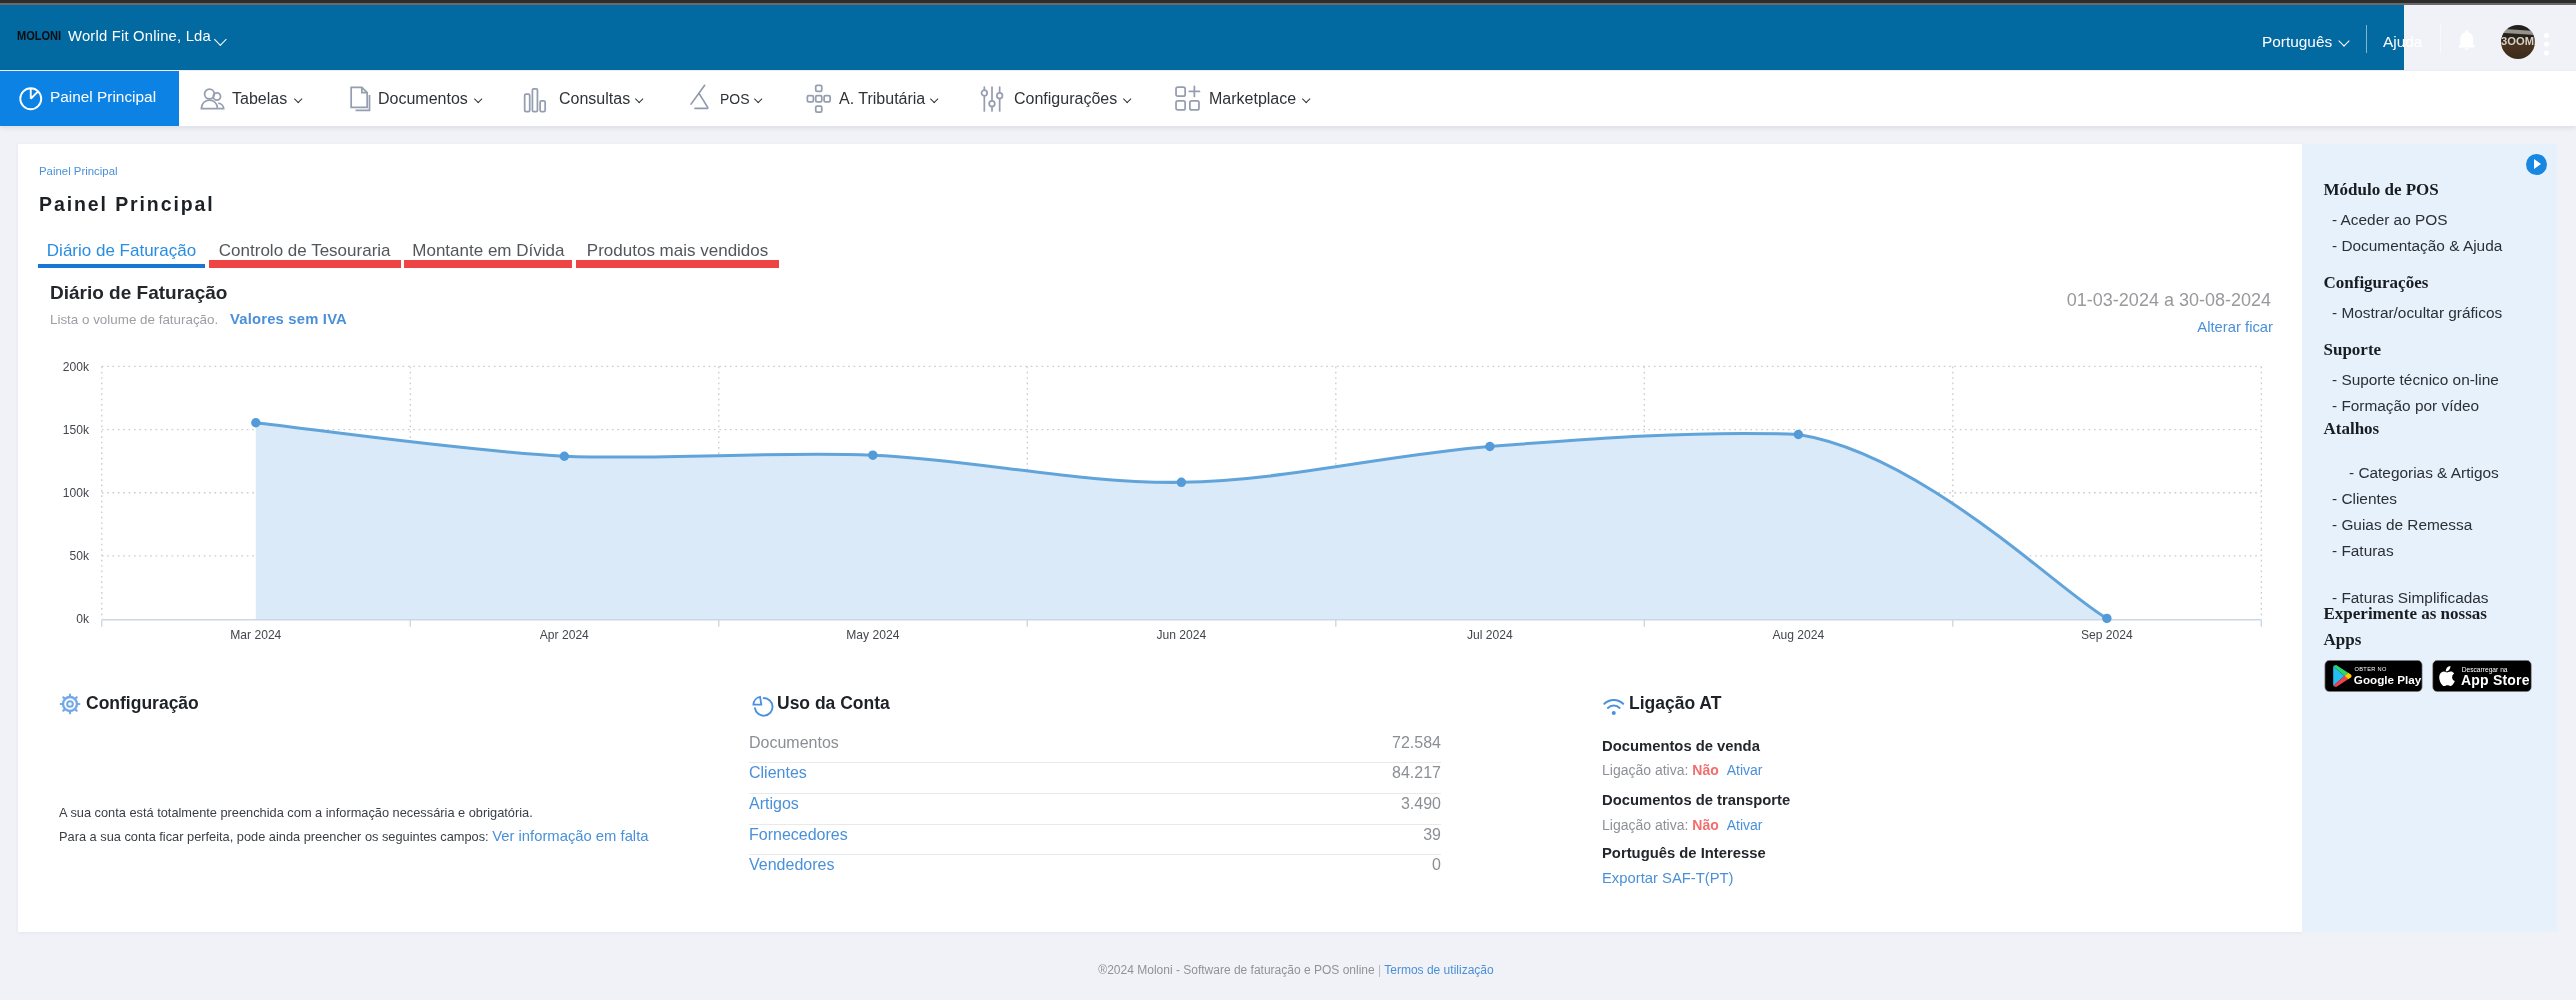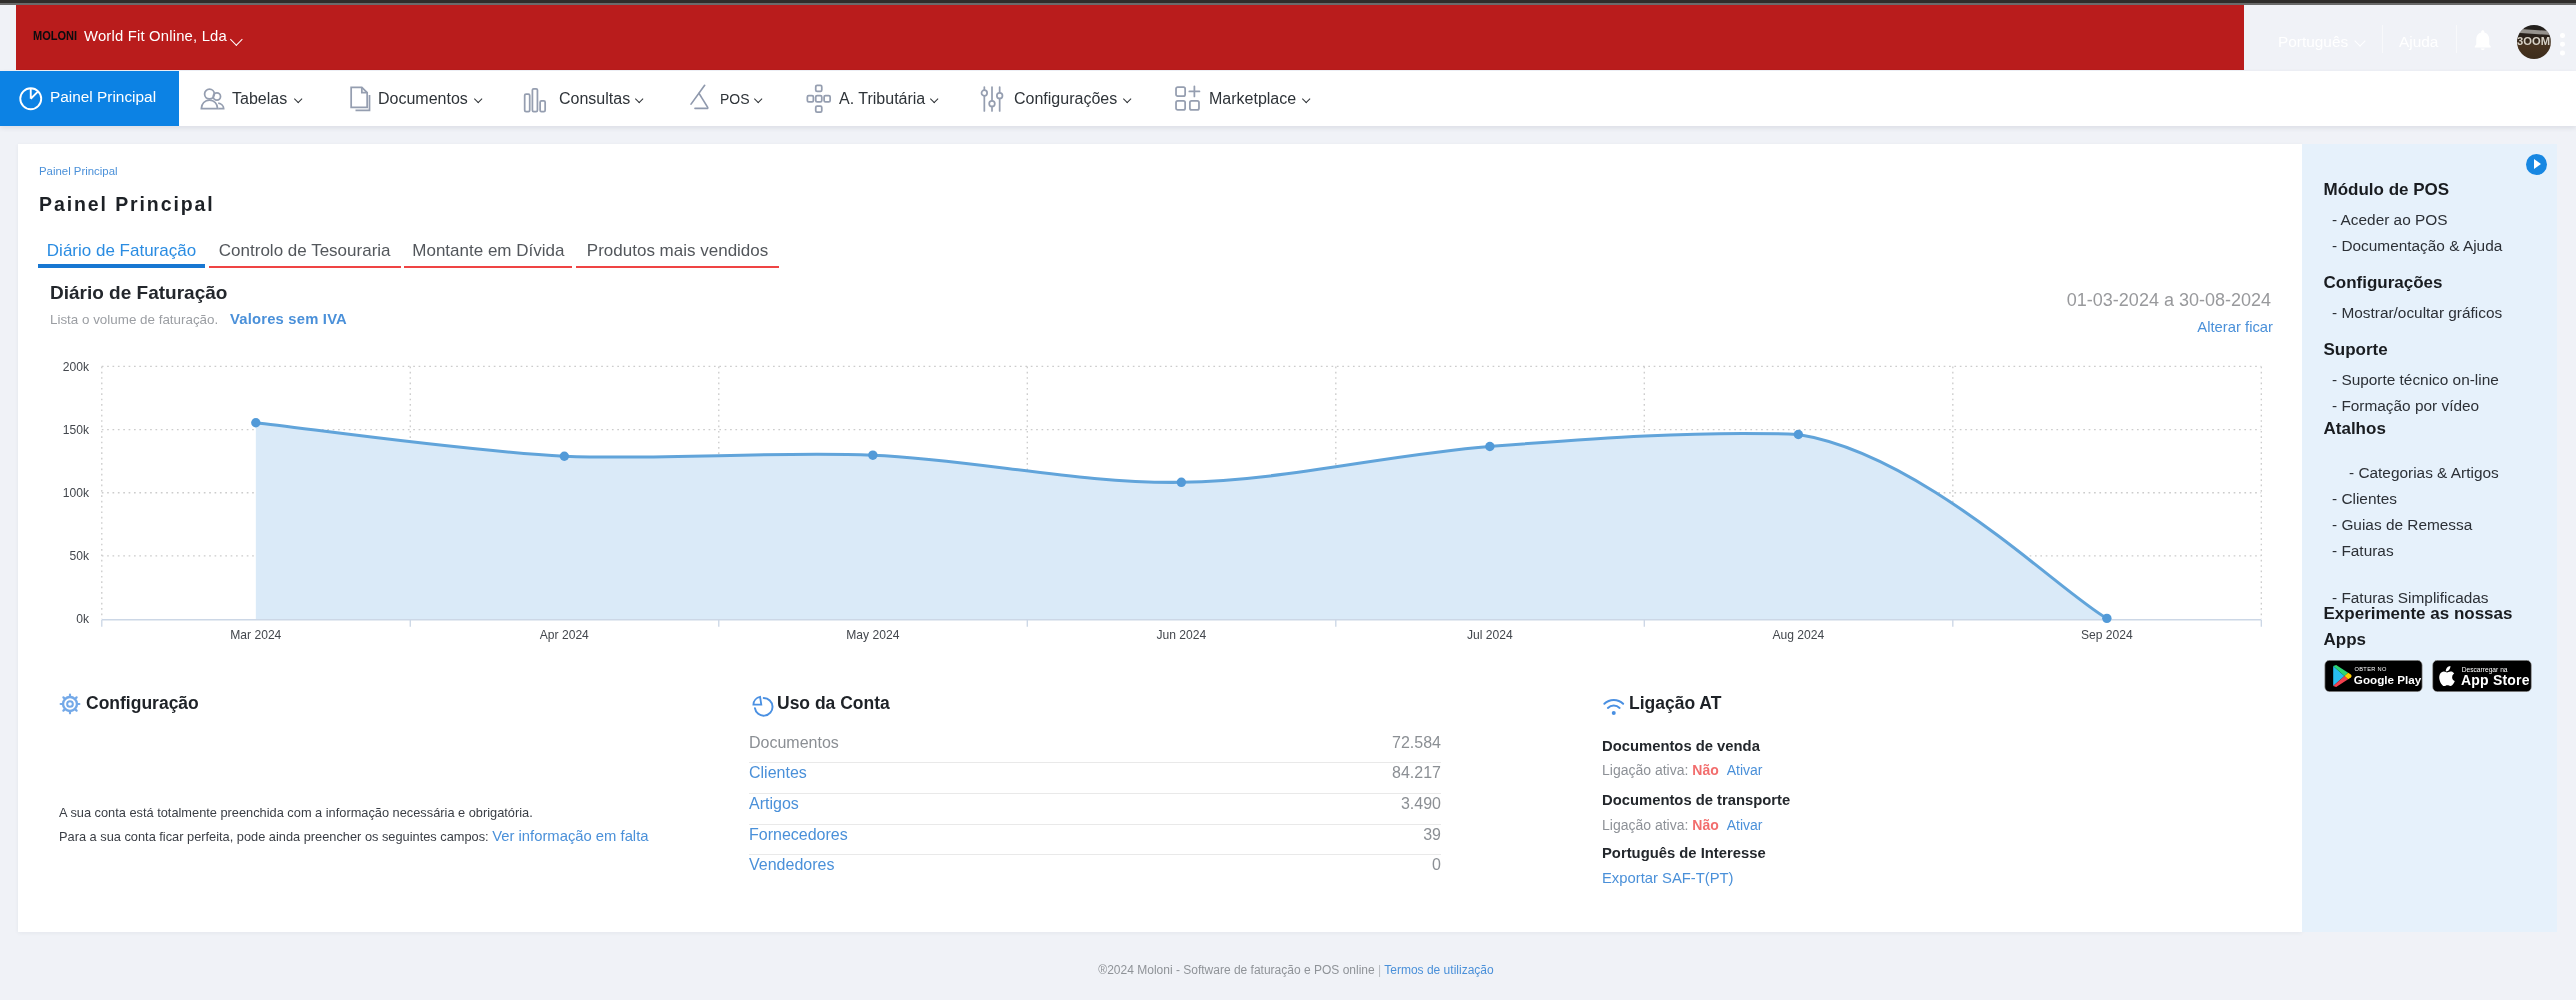--- a/index.html
+++ b/index.html
@@ -3,42 +3,42 @@
 <meta charset="utf-8">
 <title>Moloni - Painel Principal</title>
 <style>
   * { margin:0; padding:0; box-sizing:border-box; }
   html,body { width:2576px; height:1001px; overflow:hidden; background:#f0f2f7;
     font-family:"Liberation Sans", sans-serif; -webkit-font-smoothing:antialiased; }
   
   #strip1 { position:absolute; left:0; top:0; width:2576px; height:3.4px; background:#2f2d2b; }
   #strip2 { position:absolute; left:0; top:3.4px; width:2576px; height:2px; background:#6a6a6a; }
   
-  #nav1 { position:absolute; left:16px; top:5.4px; width:2228px; height:65px; background:#b91c1c; }
+  #nav1 { position:absolute; left:0; top:5.4px; width:2404px; height:65px; background:#0369a1; }
   #nav1 .logo { position:absolute; left:17px; top:24px; font-size:12px; font-weight:700; color:#0a0c0f; letter-spacing:0px; transform:scaleX(0.92); transform-origin:left; }
   #nav1 .company { position:absolute; left:68px; top:23px; font-size:14.8px; color:#ffffff; letter-spacing:0.2px; }
   .chev { display:inline-block; width:9.4px; height:9.4px; border-right:2px solid currentColor; border-bottom:2px solid currentColor; transform:rotate(45deg); }
   #nav1 .chev-co { position:absolute; left:216px; top:29.5px; color:#fff; width:8.7px; height:8.7px; border-width:1.7px; }
   .n1txt { position:absolute; font-size:15.4px; color:#fff; top:28px; }
   .vdiv { position:absolute; top:19.5px; width:1.3px; height:28px; background:rgba(255,255,255,0.5); }
   
   #nav2 { position:absolute; left:0; top:71px; width:2576px; height:55px; background:#ffffff; box-shadow:0 2px 4.7px rgba(40,50,70,0.10); }
   #tile { position:absolute; left:0; top:0; width:179px; height:55px; background:#0c82e4; }
   #tile .t { position:absolute; left:50px; top:17px; font-size:15.4px; color:#fff; }
   .nitem { position:absolute; top:0; height:55px; }
   .nitem .txt { position:absolute; top:19px; font-size:16px; color:#2e3338; white-space:nowrap; }
   .nchev { position:absolute; top:25px; width:6.4px; height:6.4px; border-right:1.5px solid #2c3034; border-bottom:1.5px solid #2c3034; transform:rotate(45deg); }
   
   #card { position:absolute; left:18px; top:144px; width:2284px; height:788px; background:#ffffff; box-shadow:0 1.3px 4px rgba(40,50,70,0.06); }
   #sidebar { position:absolute; left:2302px; top:144px; width:255px; height:788px; background:#e6f1fb; }
   .crumb { position:absolute; left:21px; top:20.5px; font-size:11.4px; color:#4a90d9; }
   h1.pt { position:absolute; left:21px; top:49px; font-size:19.5px; font-weight:700; color:#1d2126; letter-spacing:1.9px; }
   
   #tabs { position:absolute; left:20px; top:93px; height:31px; display:flex; gap:3.7px; }
-  #tabs .tab { box-sizing:border-box; height:31px; text-align:center; font-size:17px; line-height:27px; color:#53575c; border-bottom:2px solid #ef4444; white-space:nowrap; }
+  #tabs .tab { box-sizing:border-box; height:31px; text-align:center; font-size:17px; line-height:27px; color:#53575c; border-bottom:8px solid #ef4444; white-space:nowrap; }
   #tabs .tab.act { color:#2a8ce2; border-bottom:4px solid #1877d2; }
   
   .sect-title { position:absolute; left:32px; top:138px; font-size:19px; font-weight:700; color:#23272c; }
   .sect-sub { position:absolute; left:32px; top:167px; font-size:13.4px; color:#9b9ea3; }
   .sect-sub b { color:#4a90d9; font-weight:700; font-size:14.8px; letter-spacing:0.2px; margin-left:8px; }
   .daterange { position:absolute; right:0; top:146px; text-align:right; font-size:18px; color:#98999c; }
   .alterar { position:absolute; right:-2px; top:175px; text-align:right; font-size:14.8px; color:#4a90d9; }
   .drwrap { position:absolute; left:0; top:0; width:2253px; height:6.7px; }
   
   .bhead { position:absolute; font-size:17.5px; font-weight:700; color:#1e2227; }
@@ -50,21 +50,21 @@
   .urow .lab { position:absolute; left:0; top:0; }
   .urow .val { position:absolute; right:0; top:0; color:#8b8f94; }
   .udiv { position:absolute; left:731px; width:692px; height:0.7px; background:#e9e9e9; }
   .gray { color:#8b8f94; }
   
   .lbold { position:absolute; left:1584px; font-size:14.8px; font-weight:700; color:#23272c; }
   .lrow  { position:absolute; left:1584px; font-size:14px; color:#8d9197; }
   .lrow b.nao { color:#f26d6d; font-weight:700; }
   .lrow .atv { color:#4a90d9; margin-left:8px; }
   
-  #sidebar .shead { position:absolute; left:21.5px; font-size:17px; font-weight:700; color:#191c20; }
+  #sidebar .shead { position:absolute; left:21.5px; font-size:17px; font-weight:700; color:#191c20;font-family:Liberation Serif, serif; }
   #sidebar .sitem { position:absolute; left:30px; font-size:15.4px; color:#2c3036; white-space:nowrap; }
   #play { position:absolute; left:224px; top:10px; width:21px; height:21px; border-radius:50%; background:#1787e2; }
   #play:after { content:""; position:absolute; left:8px; top:5.4px; border-left:7.4px solid #fff; border-top:5px solid transparent; border-bottom:5px solid transparent; }
   
   #footer { position:absolute; left:0; top:963px; width:2576px; padding-left:16px; text-align:center; font-size:12px; color:#8f9398; }
   #footer a { color:#4a90d9; text-decoration:none; }
 </style>
 </head>
 <body>
 <div id="strip1"></div>

